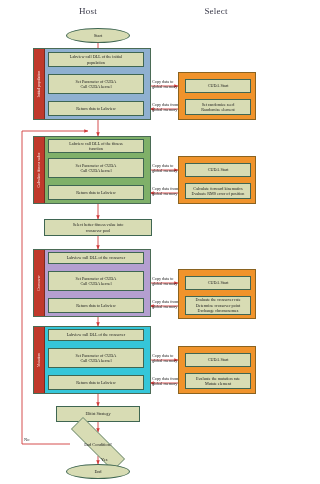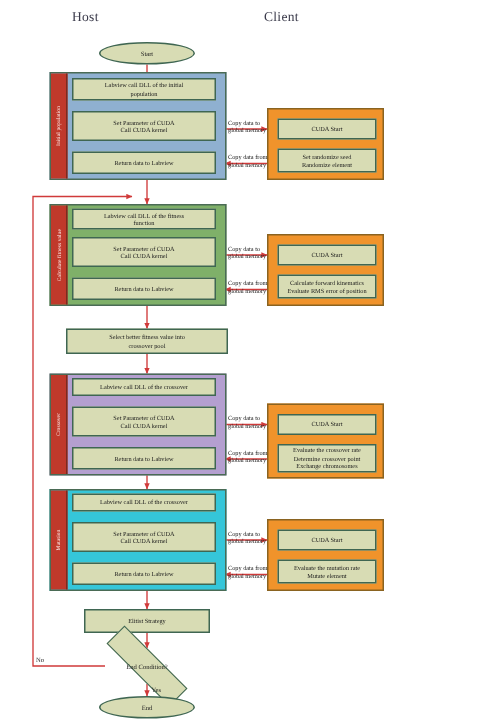--- a/index.html
+++ b/index.html
@@ -7,21 +7,21 @@
     width: 264px; height: 484px;
     background: #ffffff;
     font-family: "Liberation Serif", serif;
     overflow: hidden;
   }
   #root { position: relative; width: 264px; height: 484px; }
 
   .hdr {
     position: absolute; top: 6px;
     font-size: 9px; color: #3a3a4a;
-    text-align: left; letter-spacing: .2px;
+    text-align: center; letter-spacing: .2px;
   }
   #hdr-host   { left: 48px; width: 80px; }
   #hdr-client { left: 176px; width: 80px; }
 
   
   .node {
     position: absolute;
     border: 1px solid #3f6652;
     background: #d8dcb4;
     color: #1d1d1d;
@@ -138,21 +138,21 @@
       <line x1="178" y1="383" x2="150" y2="383" marker-end="url(#ar)"></line>
 
       <line x1="217" y1="86" x2="217" y2="96" marker-end="url(#ar)"></line>
       <line x1="217" y1="170" x2="217" y2="180" marker-end="url(#ar)"></line>
       <line x1="217" y1="283" x2="217" y2="293" marker-end="url(#ar)"></line>
       <line x1="217" y1="360" x2="217" y2="370" marker-end="url(#ar)"></line>
     </g>
   </svg>
 
   <div class="hdr" id="hdr-host">Host</div>
-  <div class="hdr" id="hdr-client">Client</div>
+  <div class="hdr" id="hdr-client">Select</div>
 
   <div class="term" style="left:66px; top:28px; width:64px; height:15px;">
     <span>Start</span>
   </div>
 
   <div class="band" style="left:33px; top:48px; width:118px; height:72px; background:#8fb0d0;">
     <div class="bandbar">
       <span class="btxt">Initial population</span>
     </div>
   </div>

